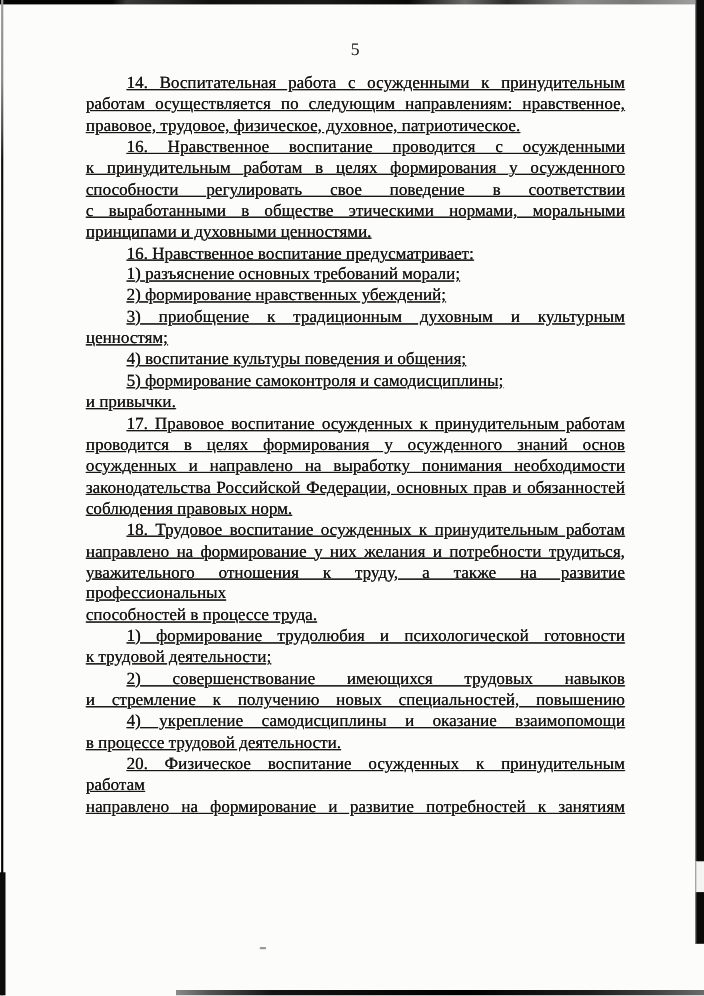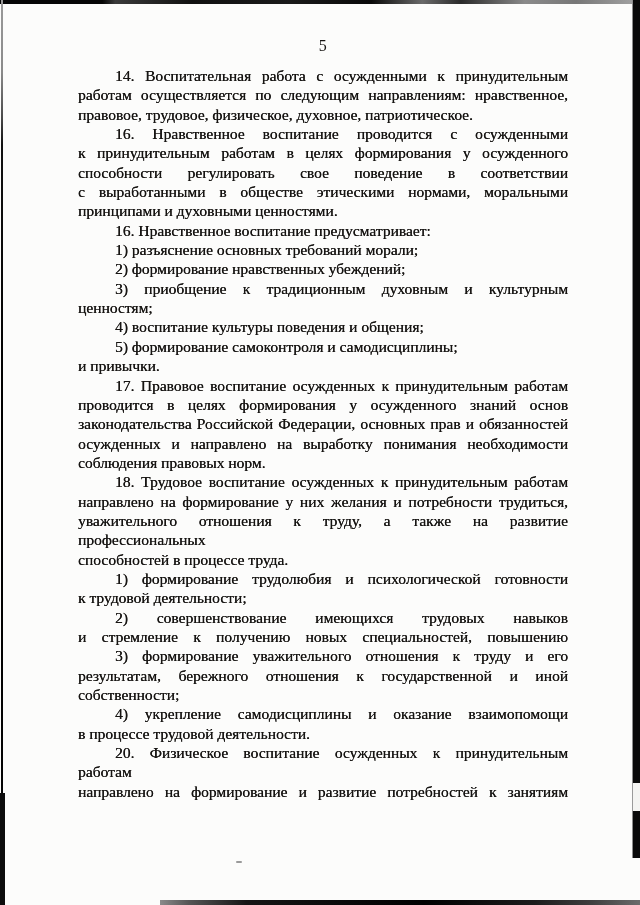--- a/index.html
+++ b/index.html
@@ -66,21 +66,21 @@
     font-size:16px;
     letter-spacing:.5px;
   }
   .doc-body{
     position:absolute;
     top:66px;left:78px;right:72px;
     font-size:15.5px;
     line-height:19.35px;
     text-shadow:0.2px 0 0 currentColor;
   }
-  .para{margin:0;}
+  .para{margin:0;text-decoration:underline;}
   .line{
     display:block;
     text-align:justify;
     text-align-last:justify;
     white-space:normal;
   }
   .line.first{text-indent:37px;}
   .line.last{text-align-last:left;}
 </style>
 </head>
@@ -128,44 +128,39 @@
       </p>
       <p class="para">
         <span class="line first last">5) формирование самоконтроля и самодисциплины;</span>
       </p>
       <p class="para">
         <span class="line last">и привычки.</span>
       </p>
       <p class="para">
         <span class="line first">17. Правовое воспитание осужденных к принудительным работам</span>
         <span class="line">проводится в целях формирования у осужденного знаний основ</span>
+        <span class="line">осужденных и направлено на выработку понимания необходимости</span>
         <span class="line">законодательства Российской Федерации, основных прав и обязанностей</span>
-        <span class="line">осужденных и направлено на выработку понимания необходимости</span>
         <span class="line last">соблюдения правовых норм.</span>
       </p>
       <p class="para">
         <span class="line first">18. Трудовое воспитание осужденных к принудительным работам</span>
         <span class="line">направлено на формирование у них желания и потребности трудиться,</span>
         <span class="line">уважительного отношения к труду, а также на развитие профессиональных</span>
         <span class="line last">способностей в процессе труда.</span>
       </p>
       <p class="para">
         <span class="line first">1) формирование трудолюбия и психологической готовности</span>
         <span class="line last">к трудовой деятельности;</span>
       </p>
       <p class="para">
         <span class="line first">2) совершенствование имеющихся трудовых навыков</span>
         <span class="line">и стремление к получению новых специальностей, повышению</span>
       </p>
       <p class="para">
-        <span class="line first">3) формирование уважительного отношения к труду и его</span>
-        <span class="line">результатам, бережного отношения к государственной и иной</span>
-        <span class="line last">собственности;</span>
-      </p>
-      <p class="para">
         <span class="line first">4) укрепление самодисциплины и оказание взаимопомощи</span>
         <span class="line last">в процессе трудовой деятельности.</span>
       </p>
       <p class="para">
         <span class="line first">20. Физическое воспитание осужденных к принудительным работам</span>
         <span class="line">направлено на формирование и развитие потребностей к занятиям</span>
       </p>
     </div>
 
 </div>

